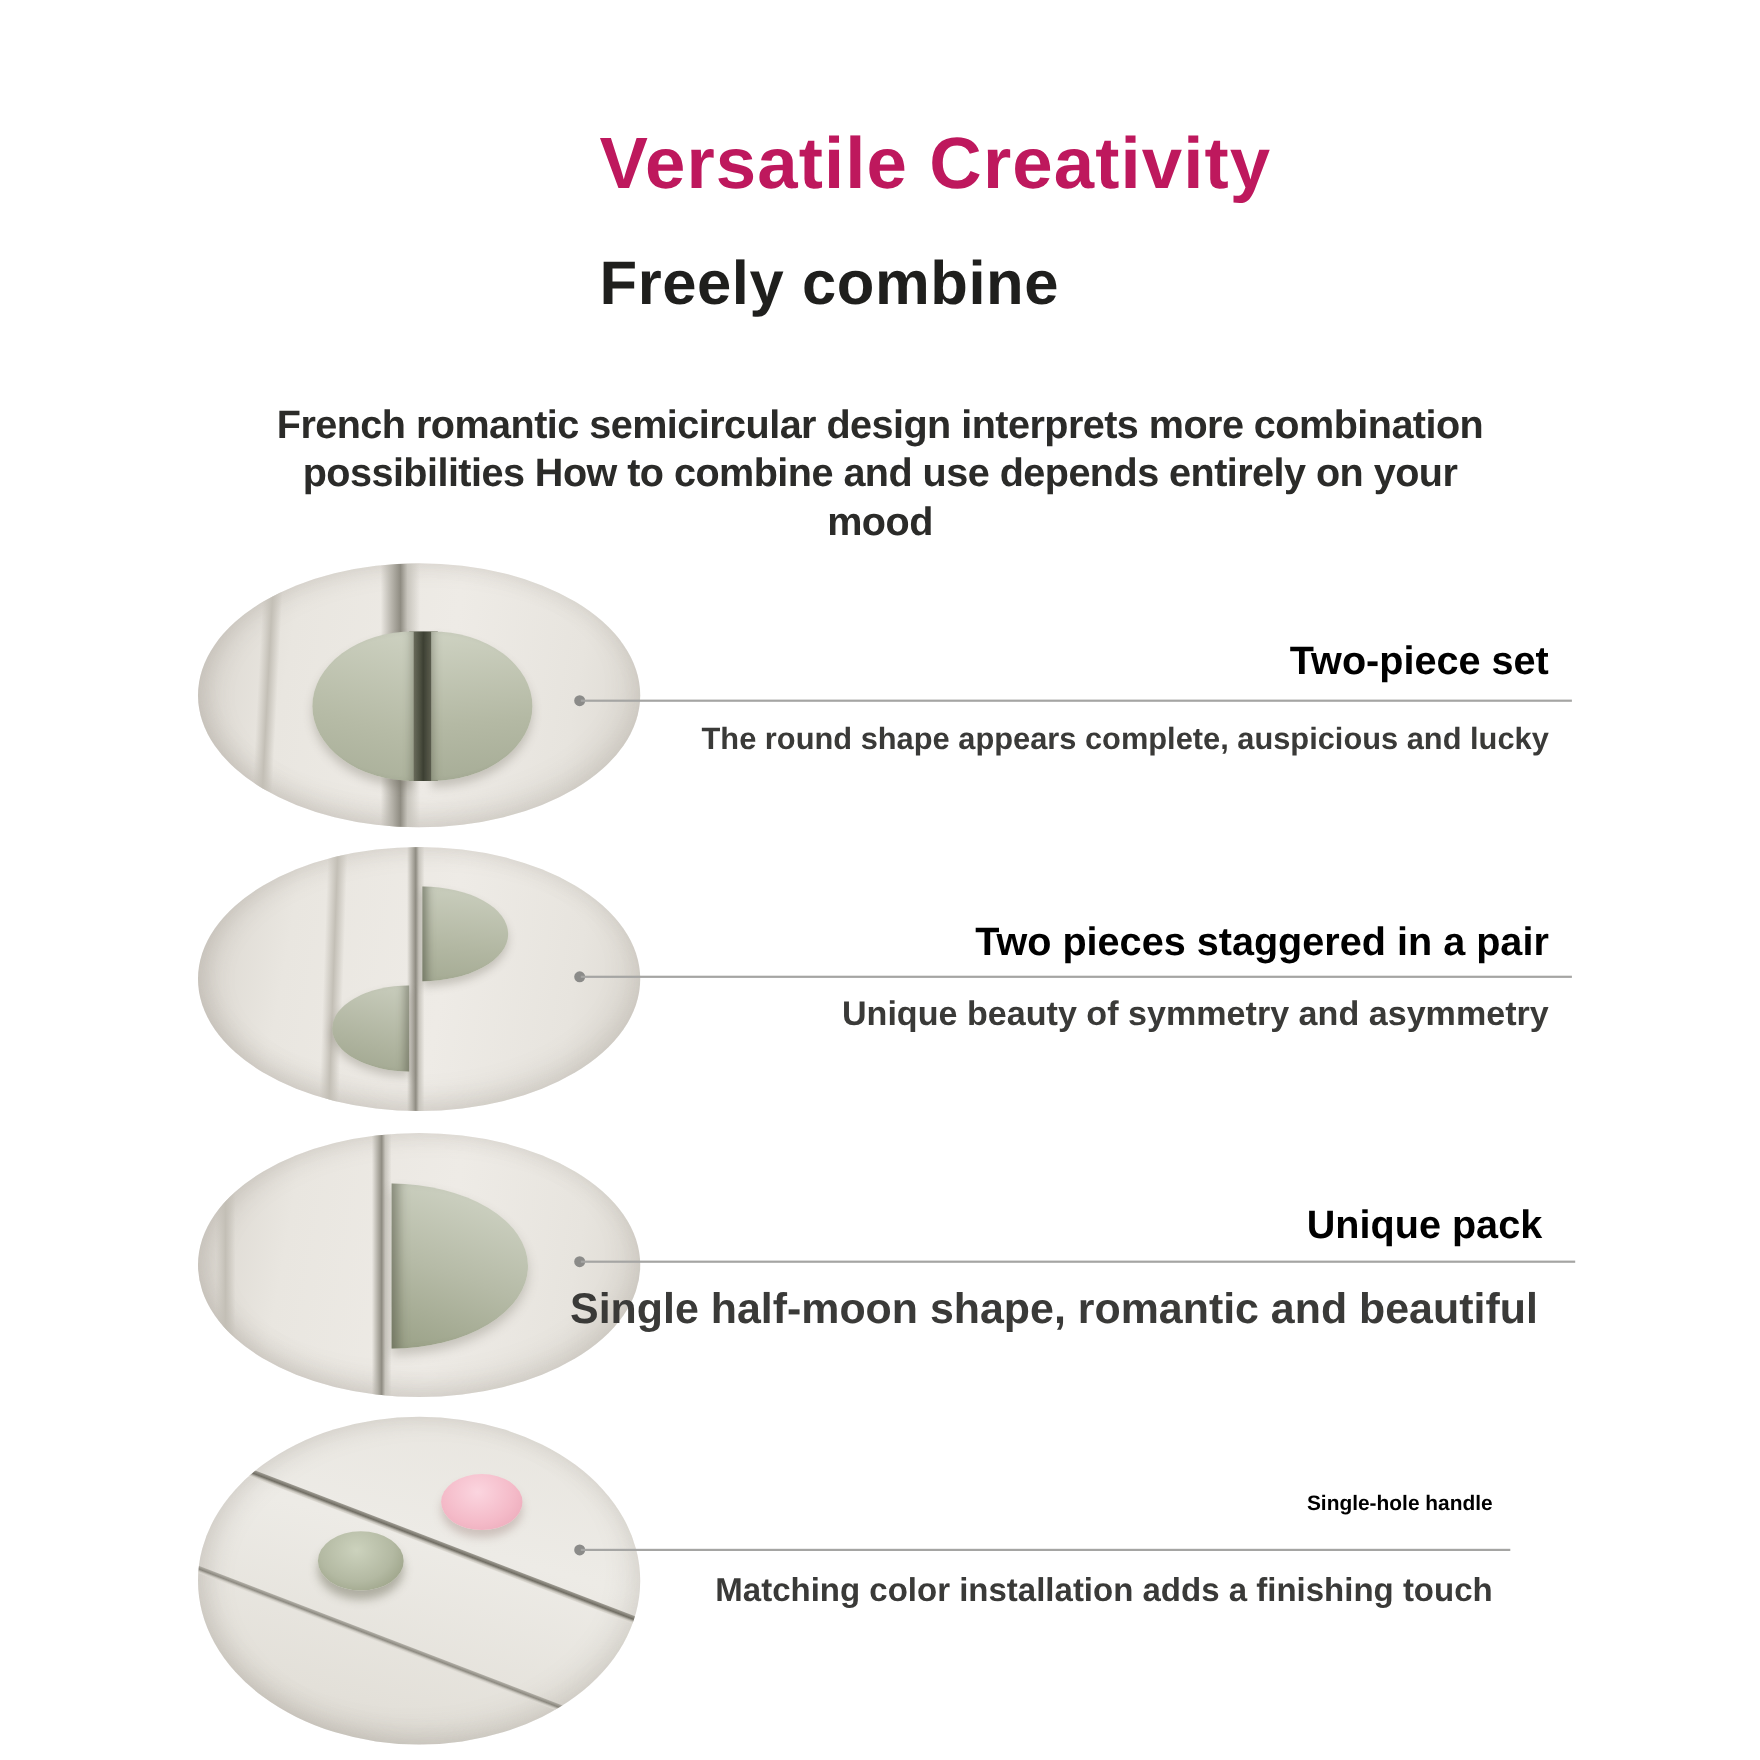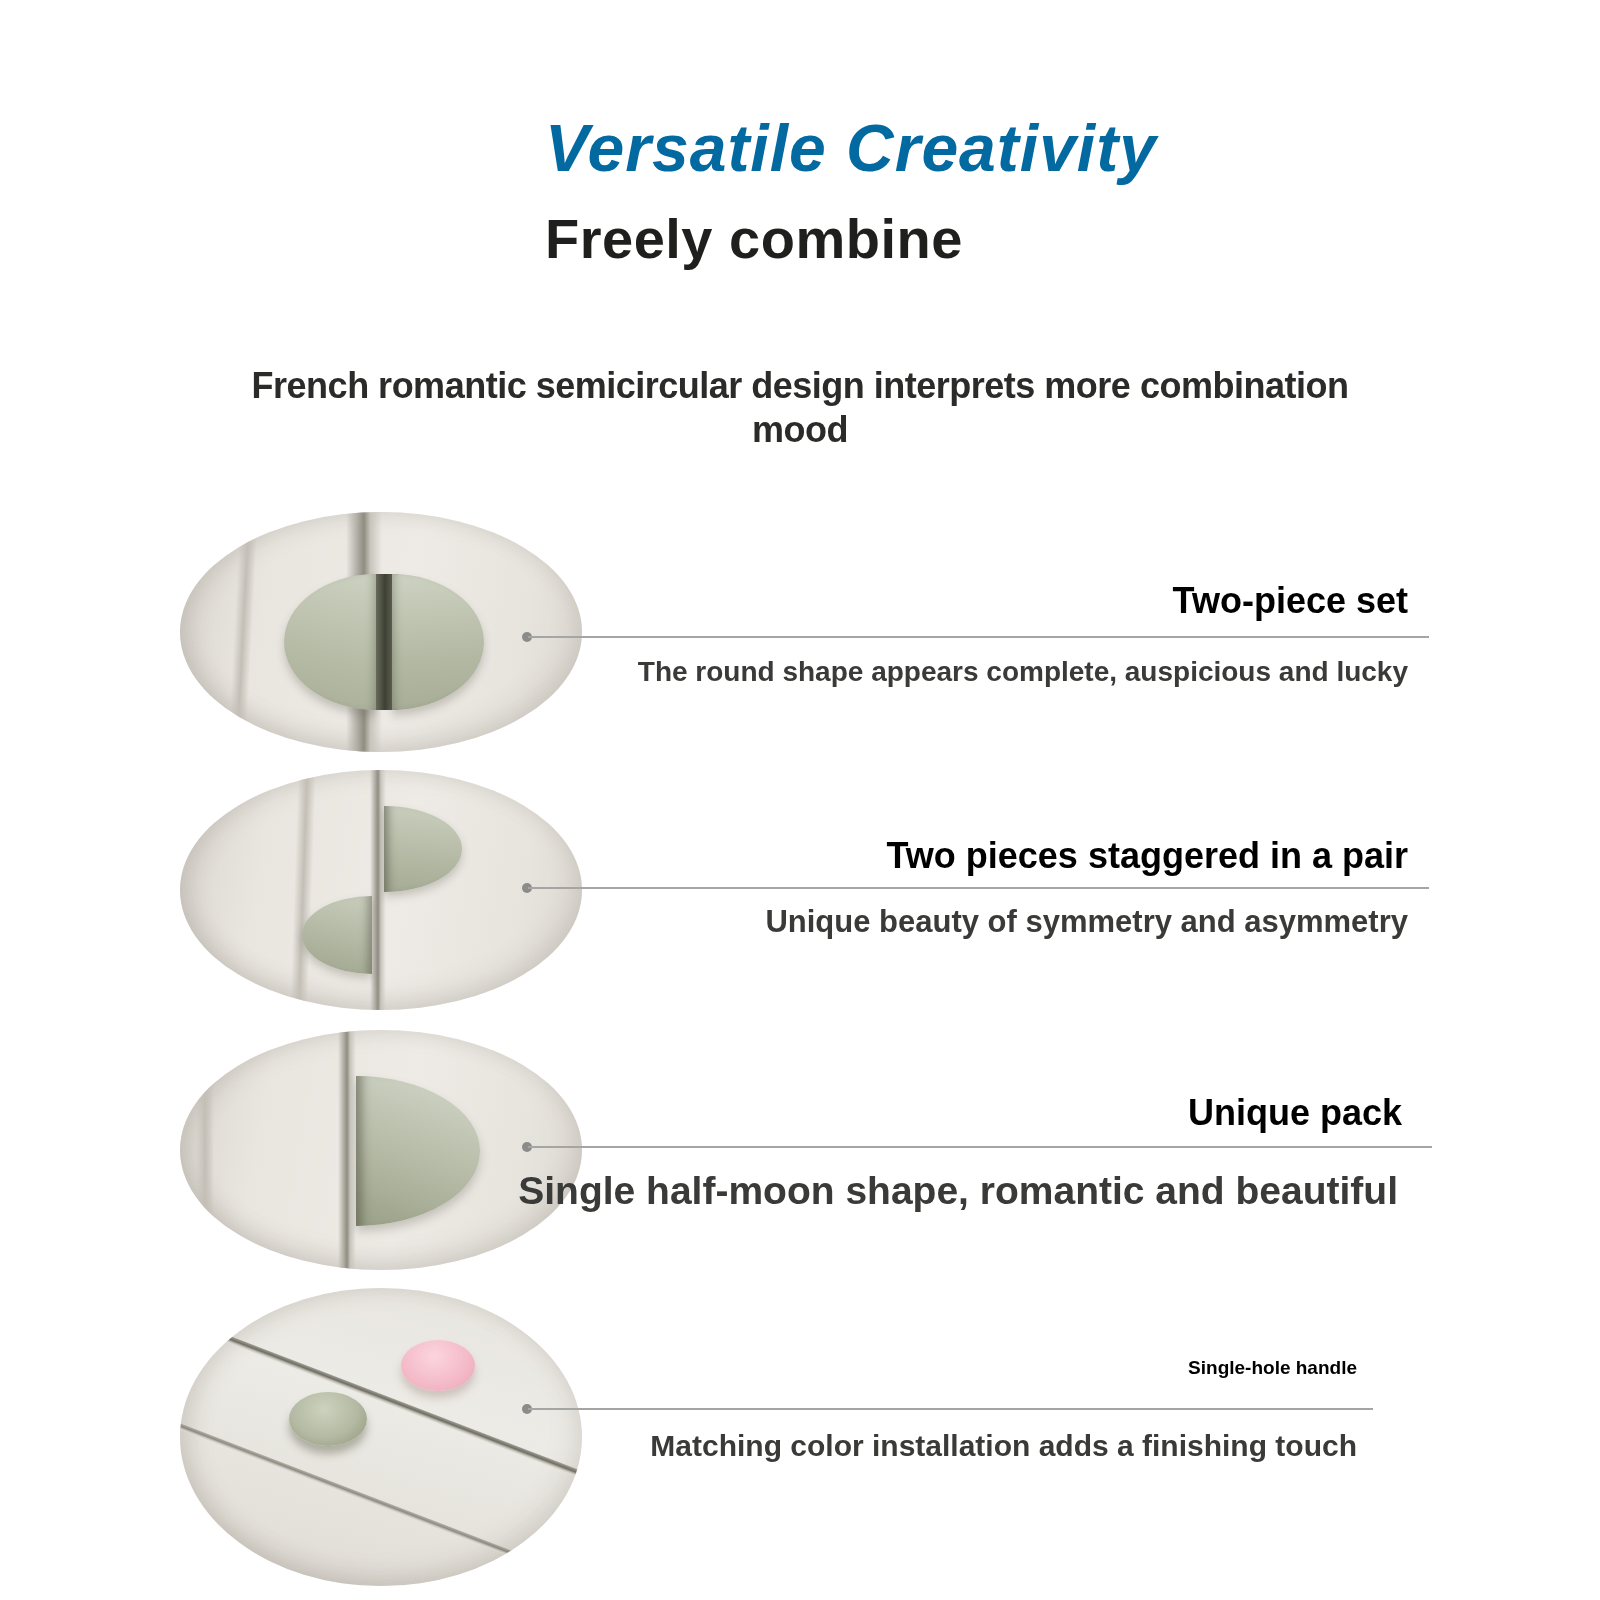--- a/index.html
+++ b/index.html
@@ -4,24 +4,24 @@
 <style>
   html,body{margin:0;padding:0;}
   body{
     width:1600px;height:1600px;position:relative;background:#ffffff;
     font-family:"Liberation Sans","DejaVu Sans",sans-serif;color:#222;
     overflow:hidden;
   }
   
   .main-title{
     position:absolute;left:545px;top:110px;
-    font-size:66px;font-weight:700;color:#0369a1;letter-spacing:1px;white-space:nowrap;font-style:italic;
+    font-size:66px;font-weight:700;color:#be185d;letter-spacing:1px;white-space:nowrap;
   }
   .sub-title{
-    position:absolute;left:545px;top:206px;
+    position:absolute;left:545px;top:224px;
     font-size:56px;font-weight:700;color:#1f1f1d;letter-spacing:0.5px;white-space:nowrap;
   }
   .intro{
     position:absolute;left:170px;top:364px;width:1260px;
     text-align:center;font-size:36px;font-weight:700;color:#2b2b29;
     letter-spacing:-0.5px;line-height:44px;
   }
   .intro span{display:block;}
 
   
@@ -136,20 +136,21 @@
     box-shadow:0 8px 9px rgba(105,105,85,0.45);
   }
 </style>
 </head>
 <body>
 
 <div class="main-title">Versatile Creativity</div>
 <div class="sub-title">Freely combine</div>
 <div class="intro">
   <span>French romantic semicircular design interprets more combination</span>
+  <span>possibilities How to combine and use depends entirely on your</span>
   <span>mood</span>
 </div>
 
 <div class="photo photo1">
   <div class="seam p1-seam"></div>
   <div class="door-gap p1-gap"></div>
   <div class="p1-handle">
     <div class="p1-gapdark"></div>
     <div class="half-left"></div>
     <div class="half-right"></div>

